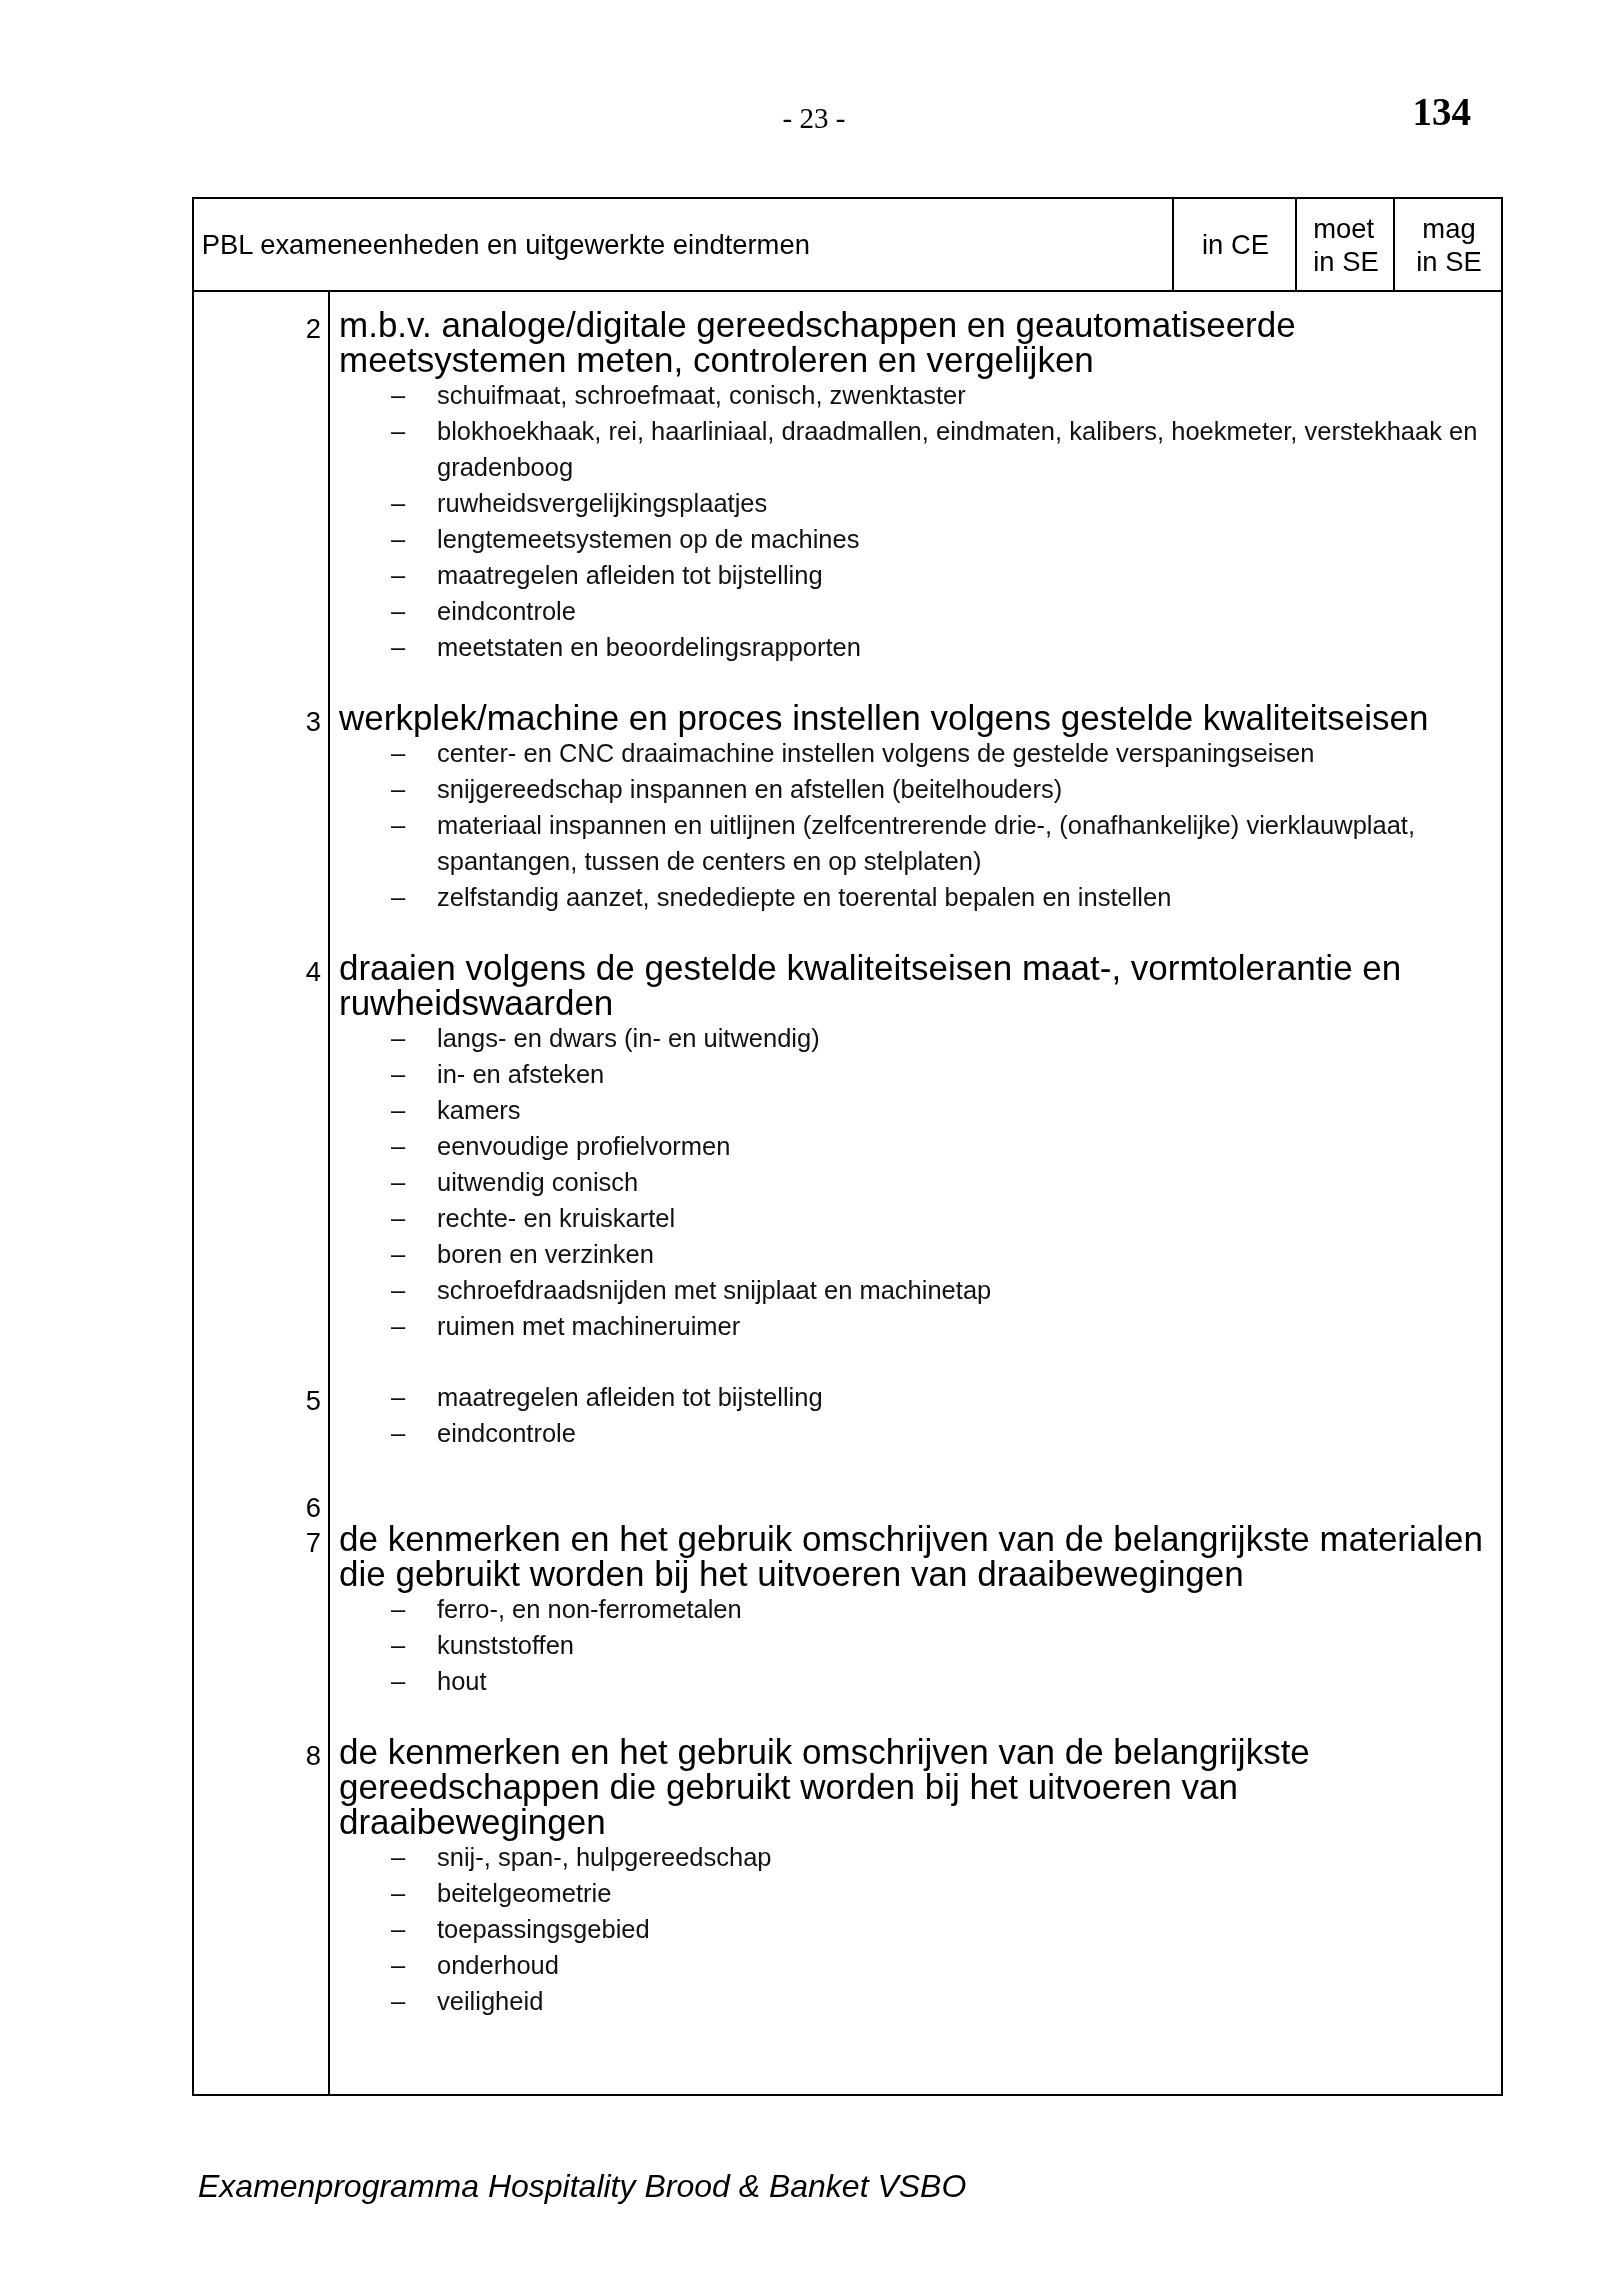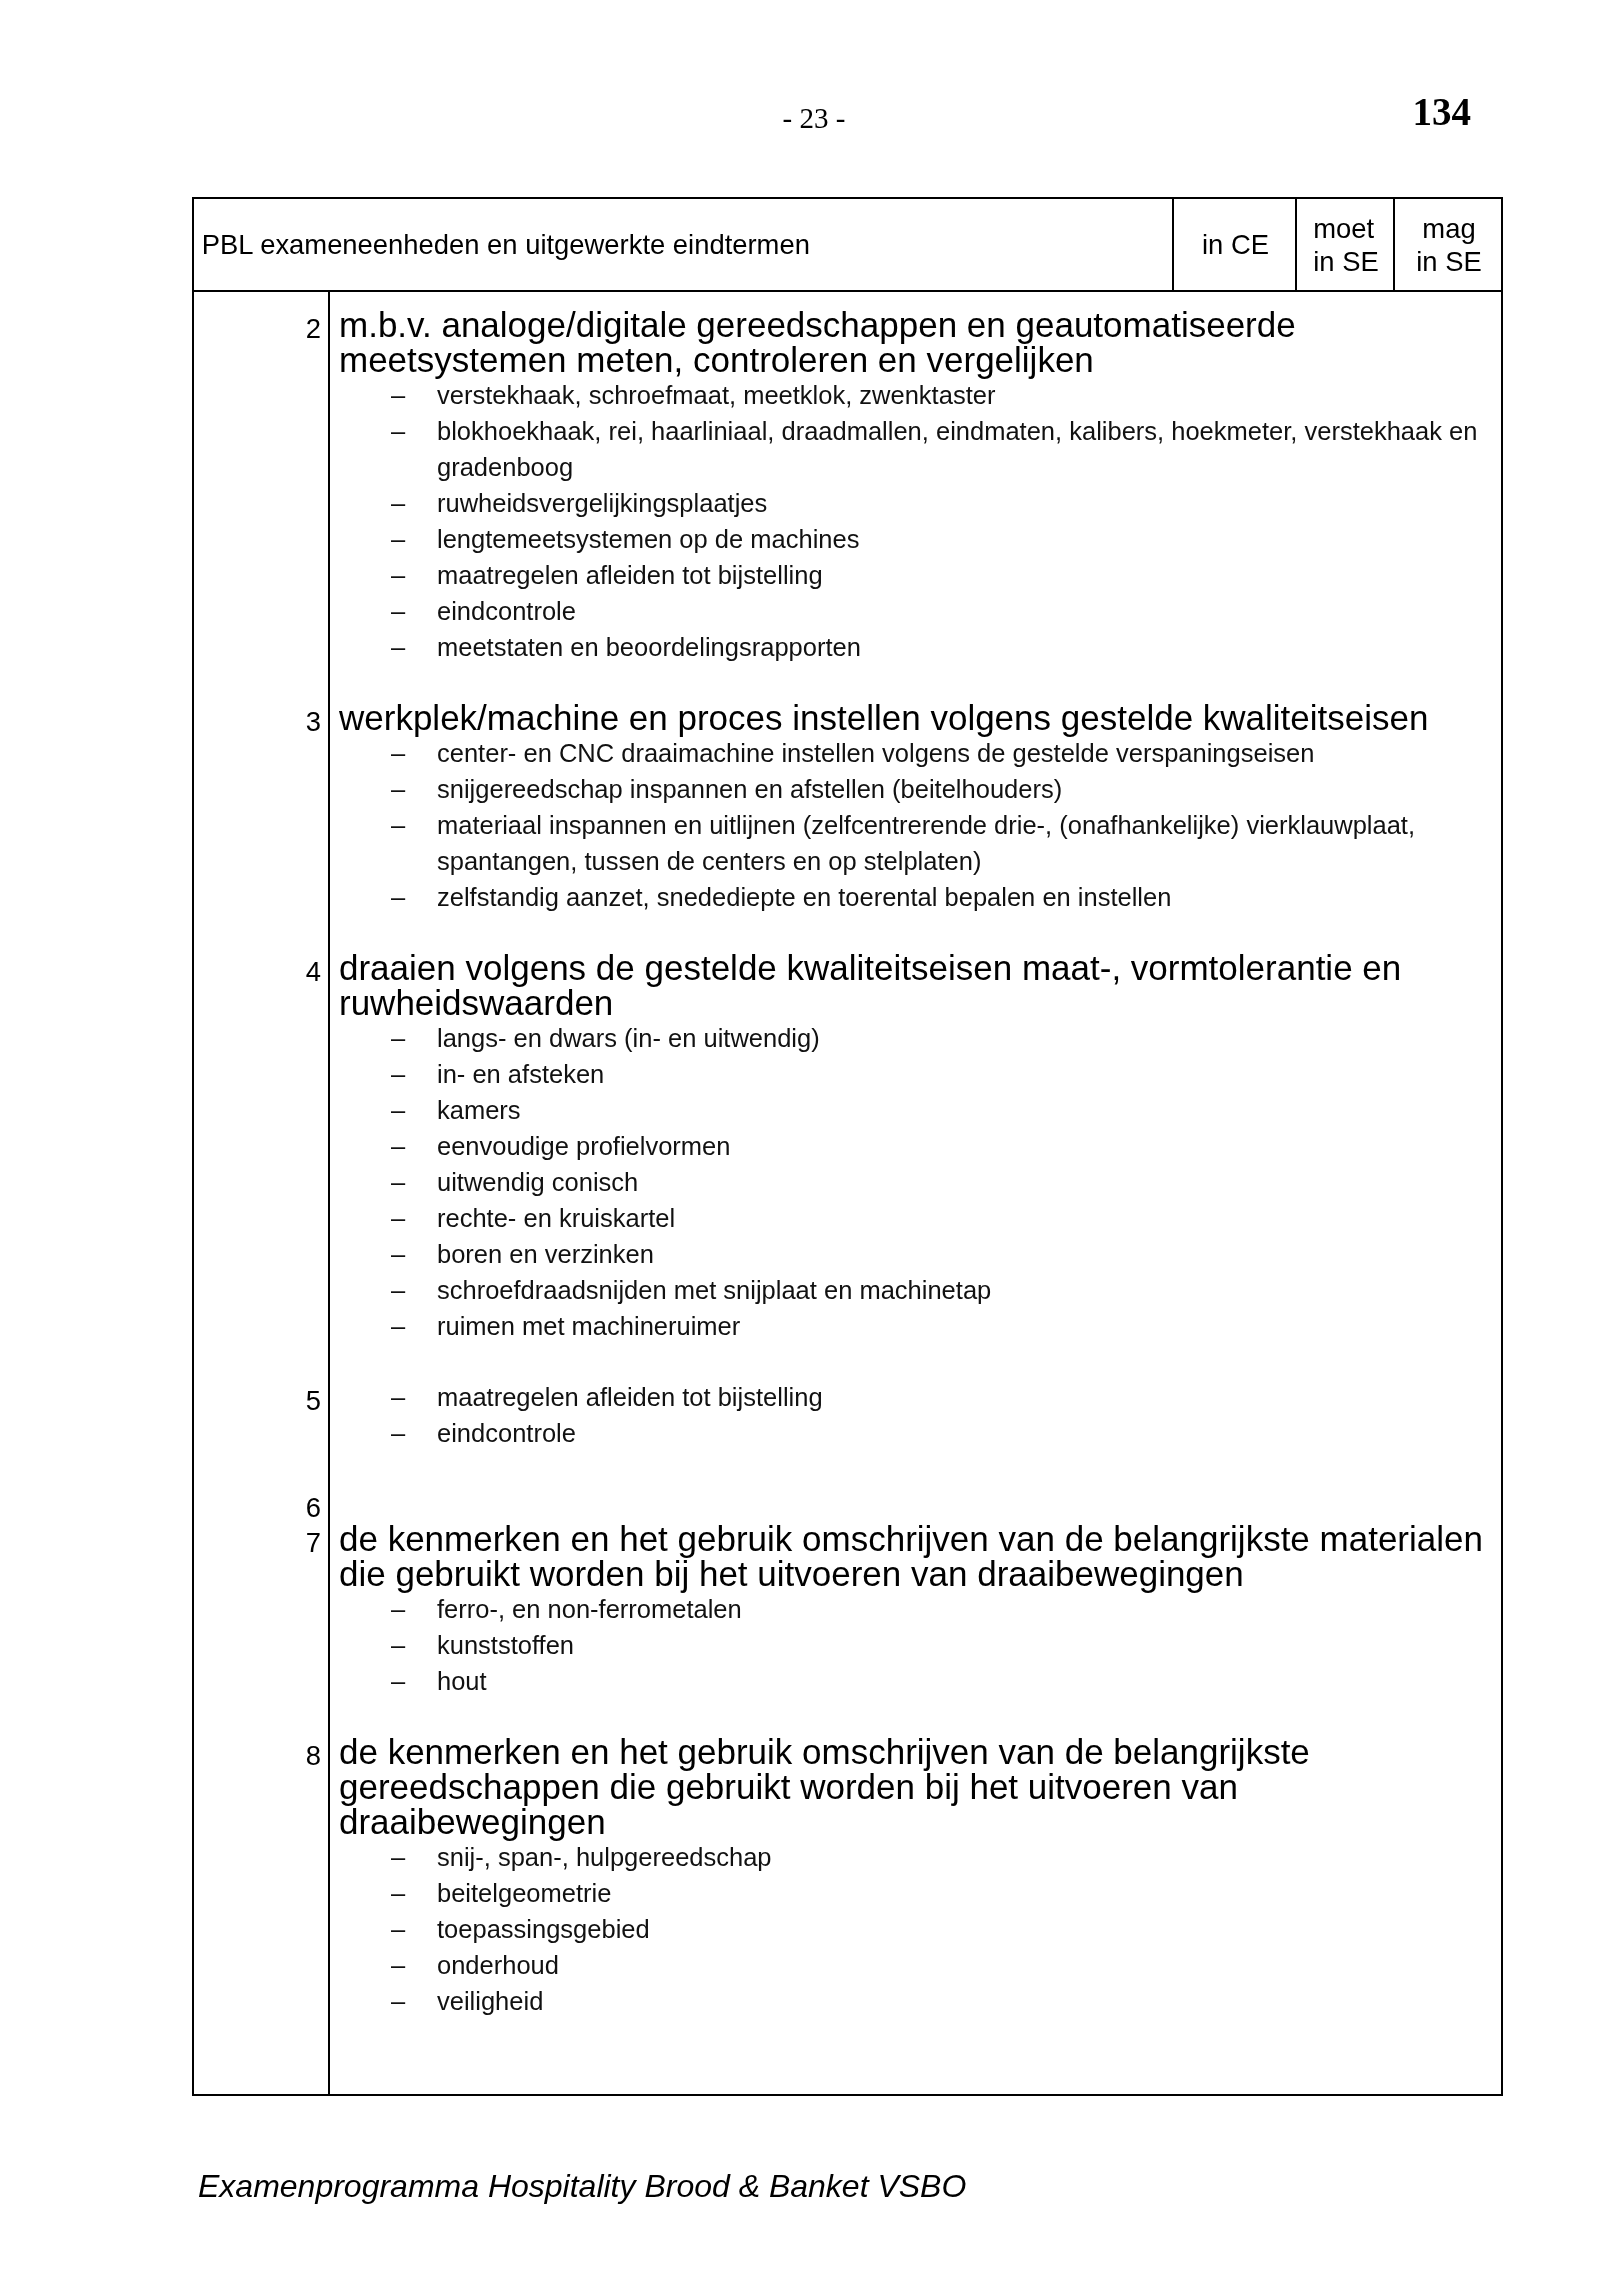--- a/index.html
+++ b/index.html
@@ -42,21 +42,21 @@
     </div>
     <div class="th th-mag">
       <div><span>mag</span><br><span>in SE</span></div>
     </div>
   </div>
   <div class="numcol-line"></div>
   <div class="body" id="table-body">
       <div class="section">
         <div class="sec-num">2</div>
         <div class="sec-title">m.b.v. analoge/digitale gereedschappen en geautomatiseerde meetsystemen meten, controleren en vergelijken</div>
-        <div class="sub"><span class="dash">–</span><span>verstekhaak, schroefmaat, meetklok, zwenktaster</span></div>
+        <div class="sub"><span class="dash">–</span><span>schuifmaat, schroefmaat, conisch, zwenktaster</span></div>
         <div class="sub"><span class="dash">–</span><span>blokhoekhaak, rei, haarliniaal, draadmallen, eindmaten, kalibers, hoekmeter, verstekhaak en gradenboog</span></div>
         <div class="sub"><span class="dash">–</span><span>ruwheidsvergelijkingsplaatjes</span></div>
         <div class="sub"><span class="dash">–</span><span>lengtemeetsystemen op de machines</span></div>
         <div class="sub"><span class="dash">–</span><span>maatregelen afleiden tot bijstelling</span></div>
         <div class="sub"><span class="dash">–</span><span>eindcontrole</span></div>
         <div class="sub"><span class="dash">–</span><span>meetstaten en beoordelingsrapporten</span></div>
       </div>
       <div class="gap"></div>
       <div class="section">
         <div class="sec-num">3</div>

